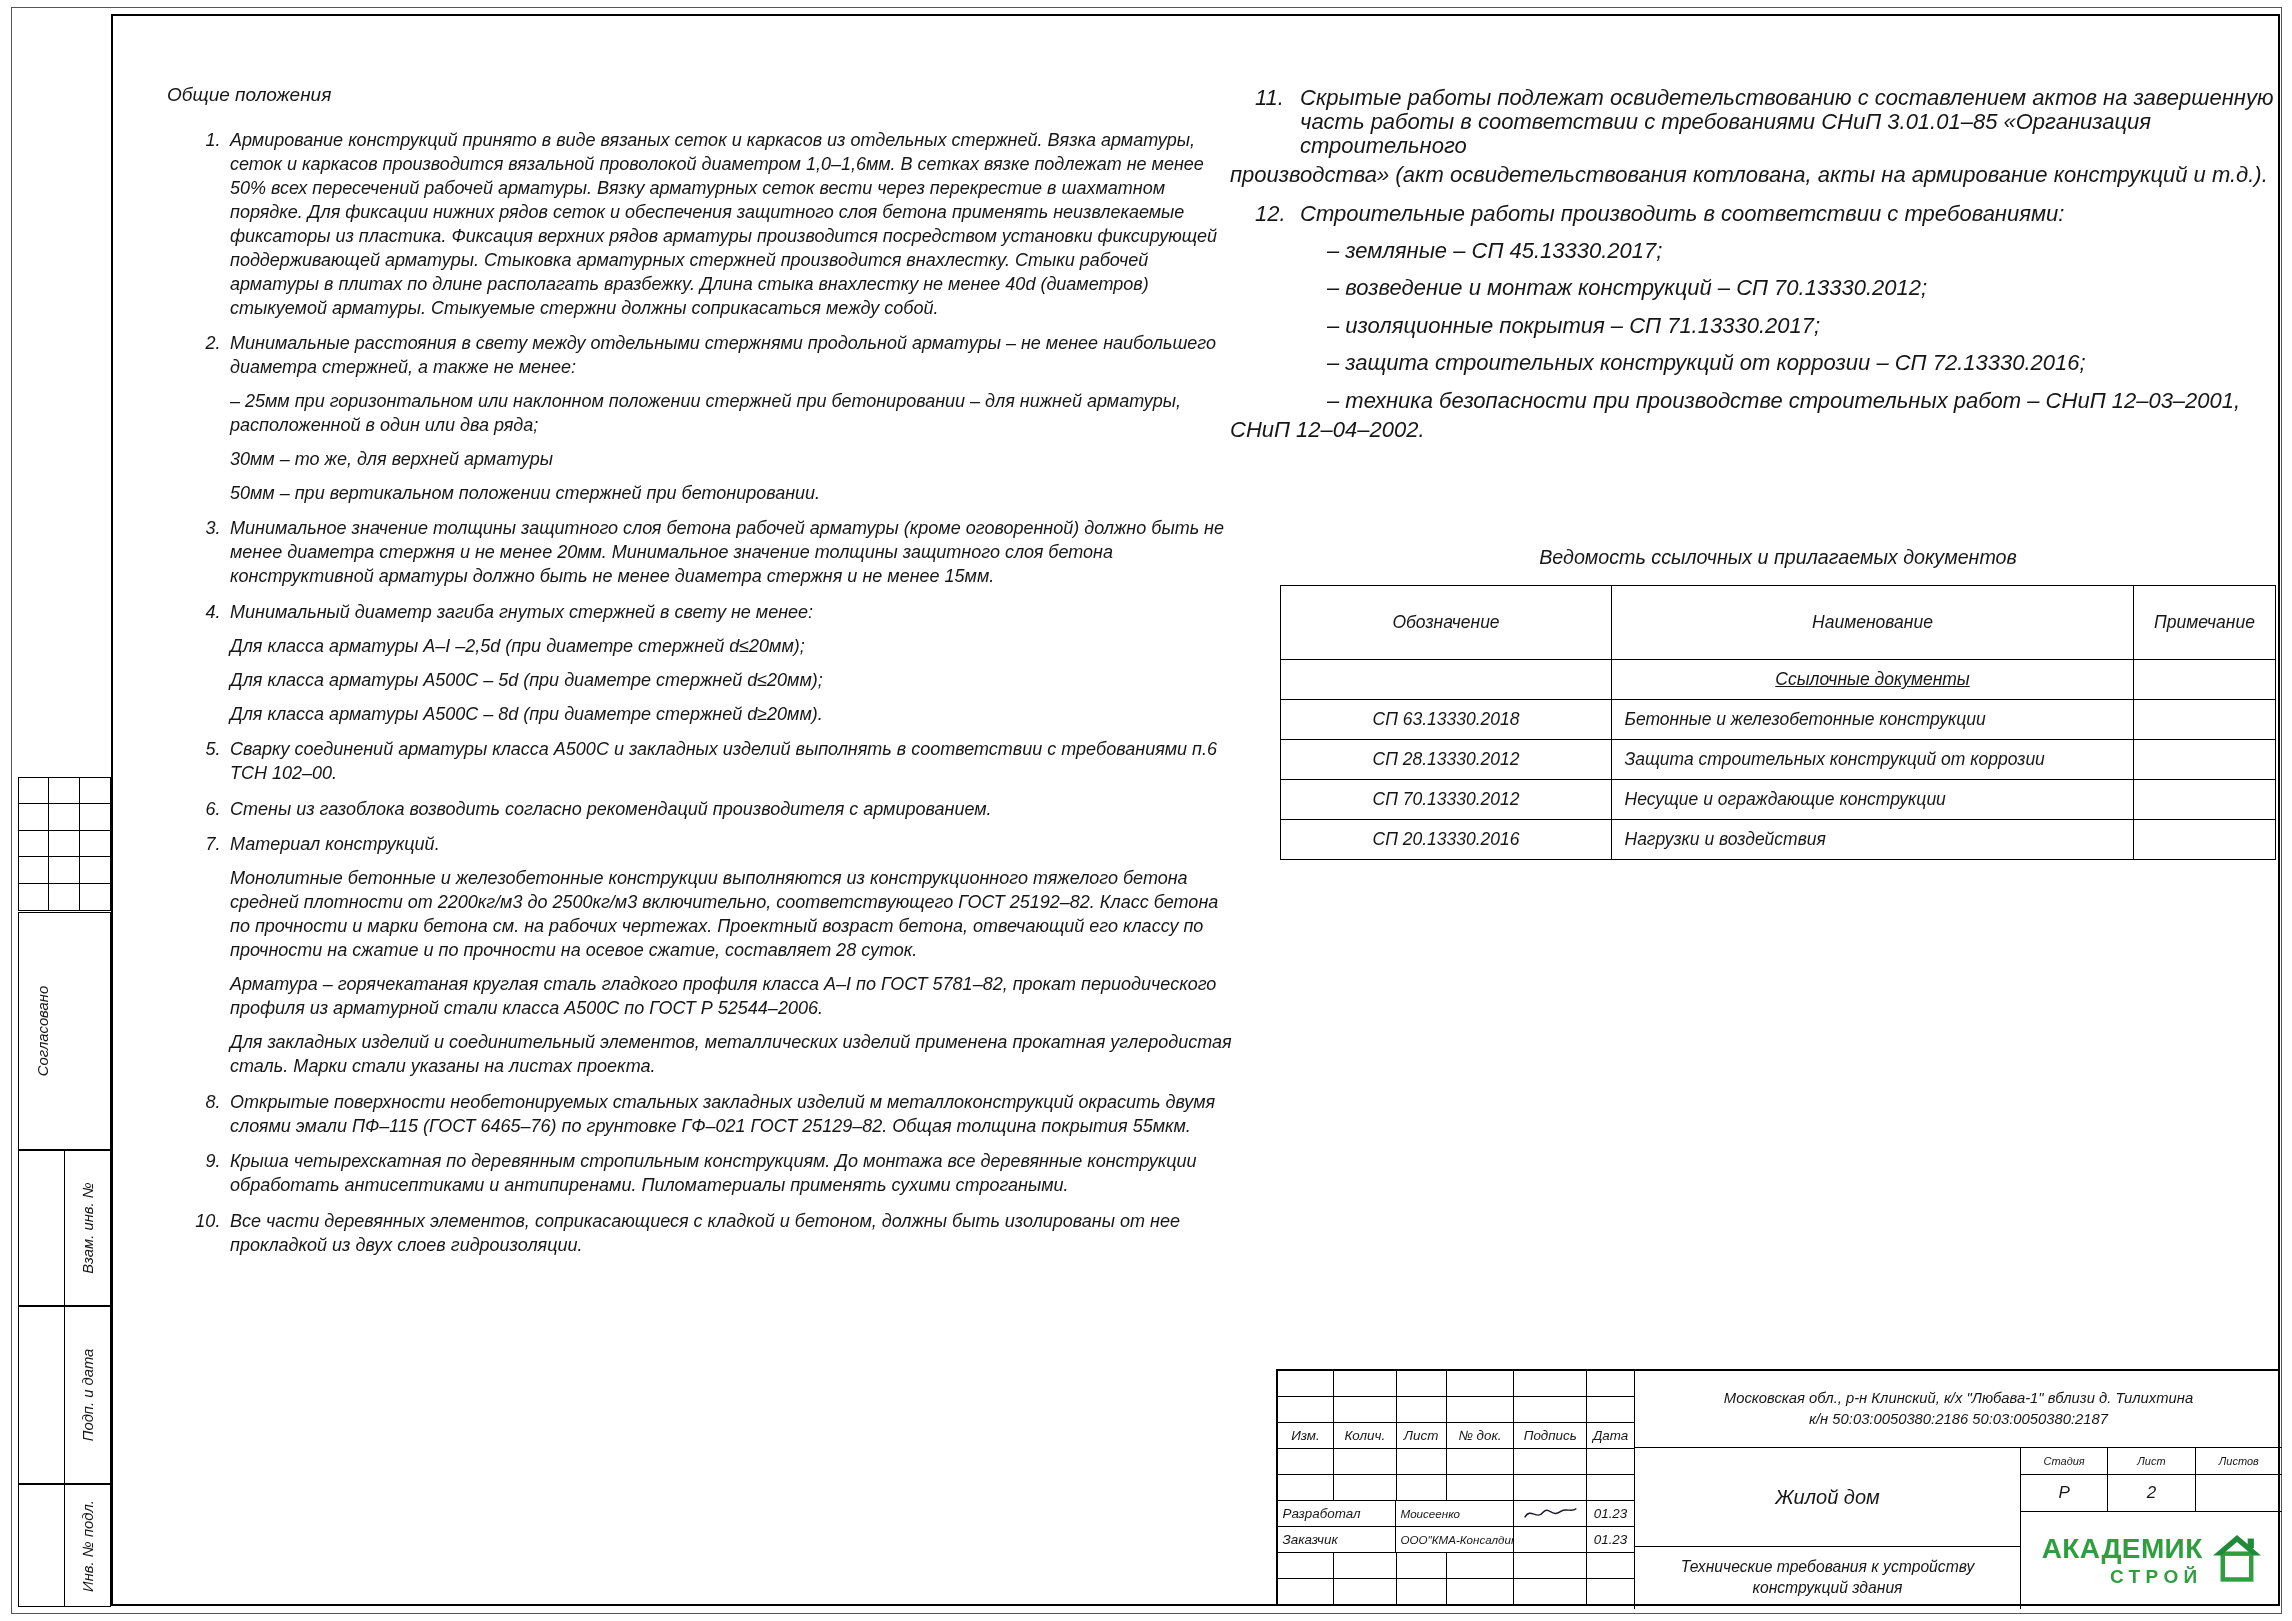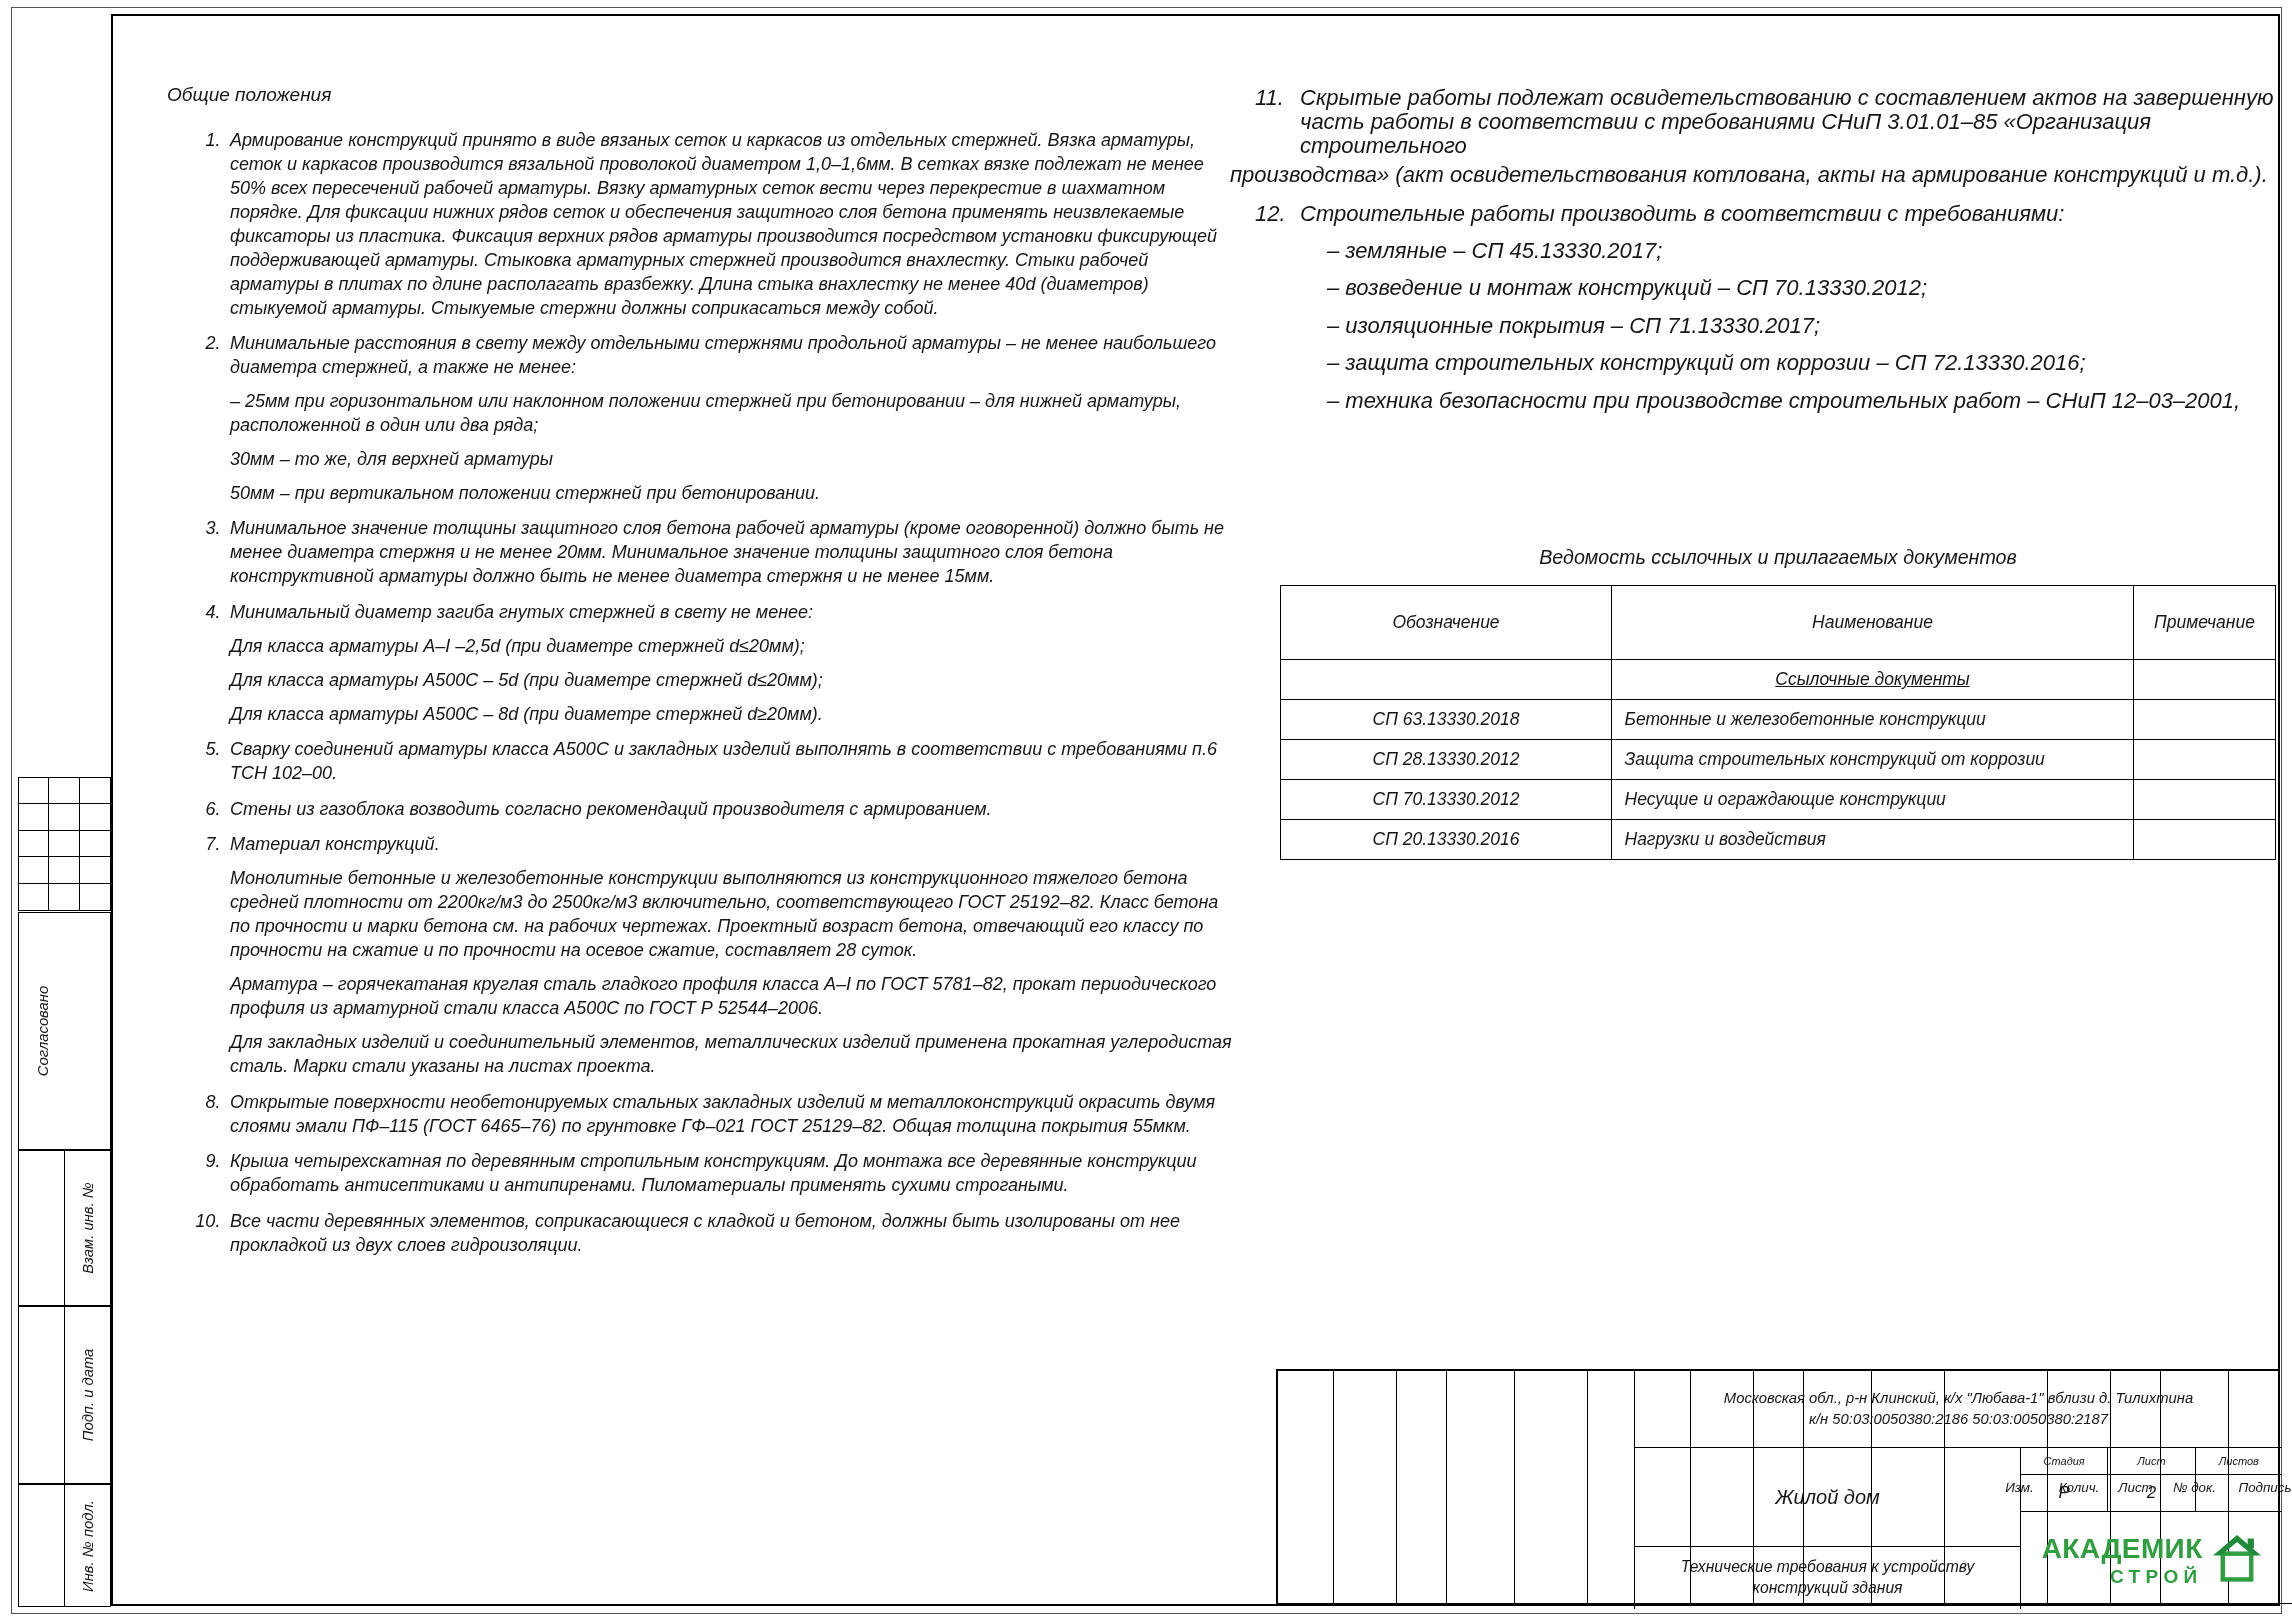--- a/index.html
+++ b/index.html
@@ -50,21 +50,21 @@
   .ref-table th,.ref-table td{border:1.8px solid #000;padding:0 9px;overflow:hidden}
   .ref-table th{height:73px;font-weight:400;text-align:center}
   .ref-table td{height:39px}
   td.c0{text-align:center}
   td.c1{text-align:left;padding-left:12.5px}
   td.sec{text-align:center}
   td.sec span{text-decoration:underline}
 
   
   .tb{position:absolute;left:1276px;top:1369px;width:1004px;height:237px;border:2.7px solid #000;box-sizing:border-box}
-  .tb-grid{position:absolute;left:0;top:0;width:356px;height:100%;display:flex;flex-direction:row}
+  .tb-grid{position:absolute;left:0;top:0;width:356px;height:100%;display:flex;flex-direction:column}
   .tb-row{display:flex;flex:1;border-bottom:0.9px solid #000;min-height:0}
   .tb-row:last-child{border-bottom:none}
   .tb-cell{border-right:0.9px solid #000;box-sizing:border-box;display:flex;align-items:center;
            justify-content:center;font-size:13.4px;overflow:hidden;white-space:nowrap}
   .tb-cell:last-child{border-right:none}
   .tb-cell.l{justify-content:flex-start;padding-left:4.5px}
   .tb-cell.small{font-size:11.6px}
   .tb-address{position:absolute;left:356px;top:0;width:648px;height:77px;border-left:1.8px solid #000;
               border-bottom:1.8px solid #000;box-sizing:border-box;display:flex;flex-direction:column;
               justify-content:center;align-items:center;text-align:center;font-size:14.8px;line-height:20.6px}
@@ -174,20 +174,21 @@
 
   <div class="col-right" id="notesRight">
       <div class="rline n"><span class="rnum">11.</span><span>Скрытые работы подлежат освидетельствованию с составлением актов на завершенную часть работы в соответствии с требованиями СНиП 3.01.01–85 «Организация строительного</span></div>
       <div class="rline o"><span>производства» (акт освидетельствования котлована, акты на армирование конструкций и т.д.).</span></div>
       <div class="rline n"><span class="rnum">12.</span><span>Строительные работы производить в соответствии с требованиями:</span></div>
       <div class="rline s"><span>– земляные – СП 45.13330.2017;</span></div>
       <div class="rline s"><span>– возведение и монтаж конструкций – СП 70.13330.2012;</span></div>
       <div class="rline s"><span>– изоляционные покрытия – СП 71.13330.2017;</span></div>
       <div class="rline s"><span>– защита строительных конструкций от коррозии – СП 72.13330.2016;</span></div>
       <div class="rline s"><span>– техника безопасности при производстве строительных работ – СНиП 12–03–2001,</span></div>
+      <div class="rline o"><span>СНиП 12–04–2002.</span></div>
     </div>
 
   <div class="ref-wrap">
     <div class="ref-title">Ведомость ссылочных и прилагаемых документов</div>
     <table class="ref-table">
       <colgroup>
           <col style="width:331px">
           <col style="width:522px">
           <col style="width:142px">
         </colgroup>

